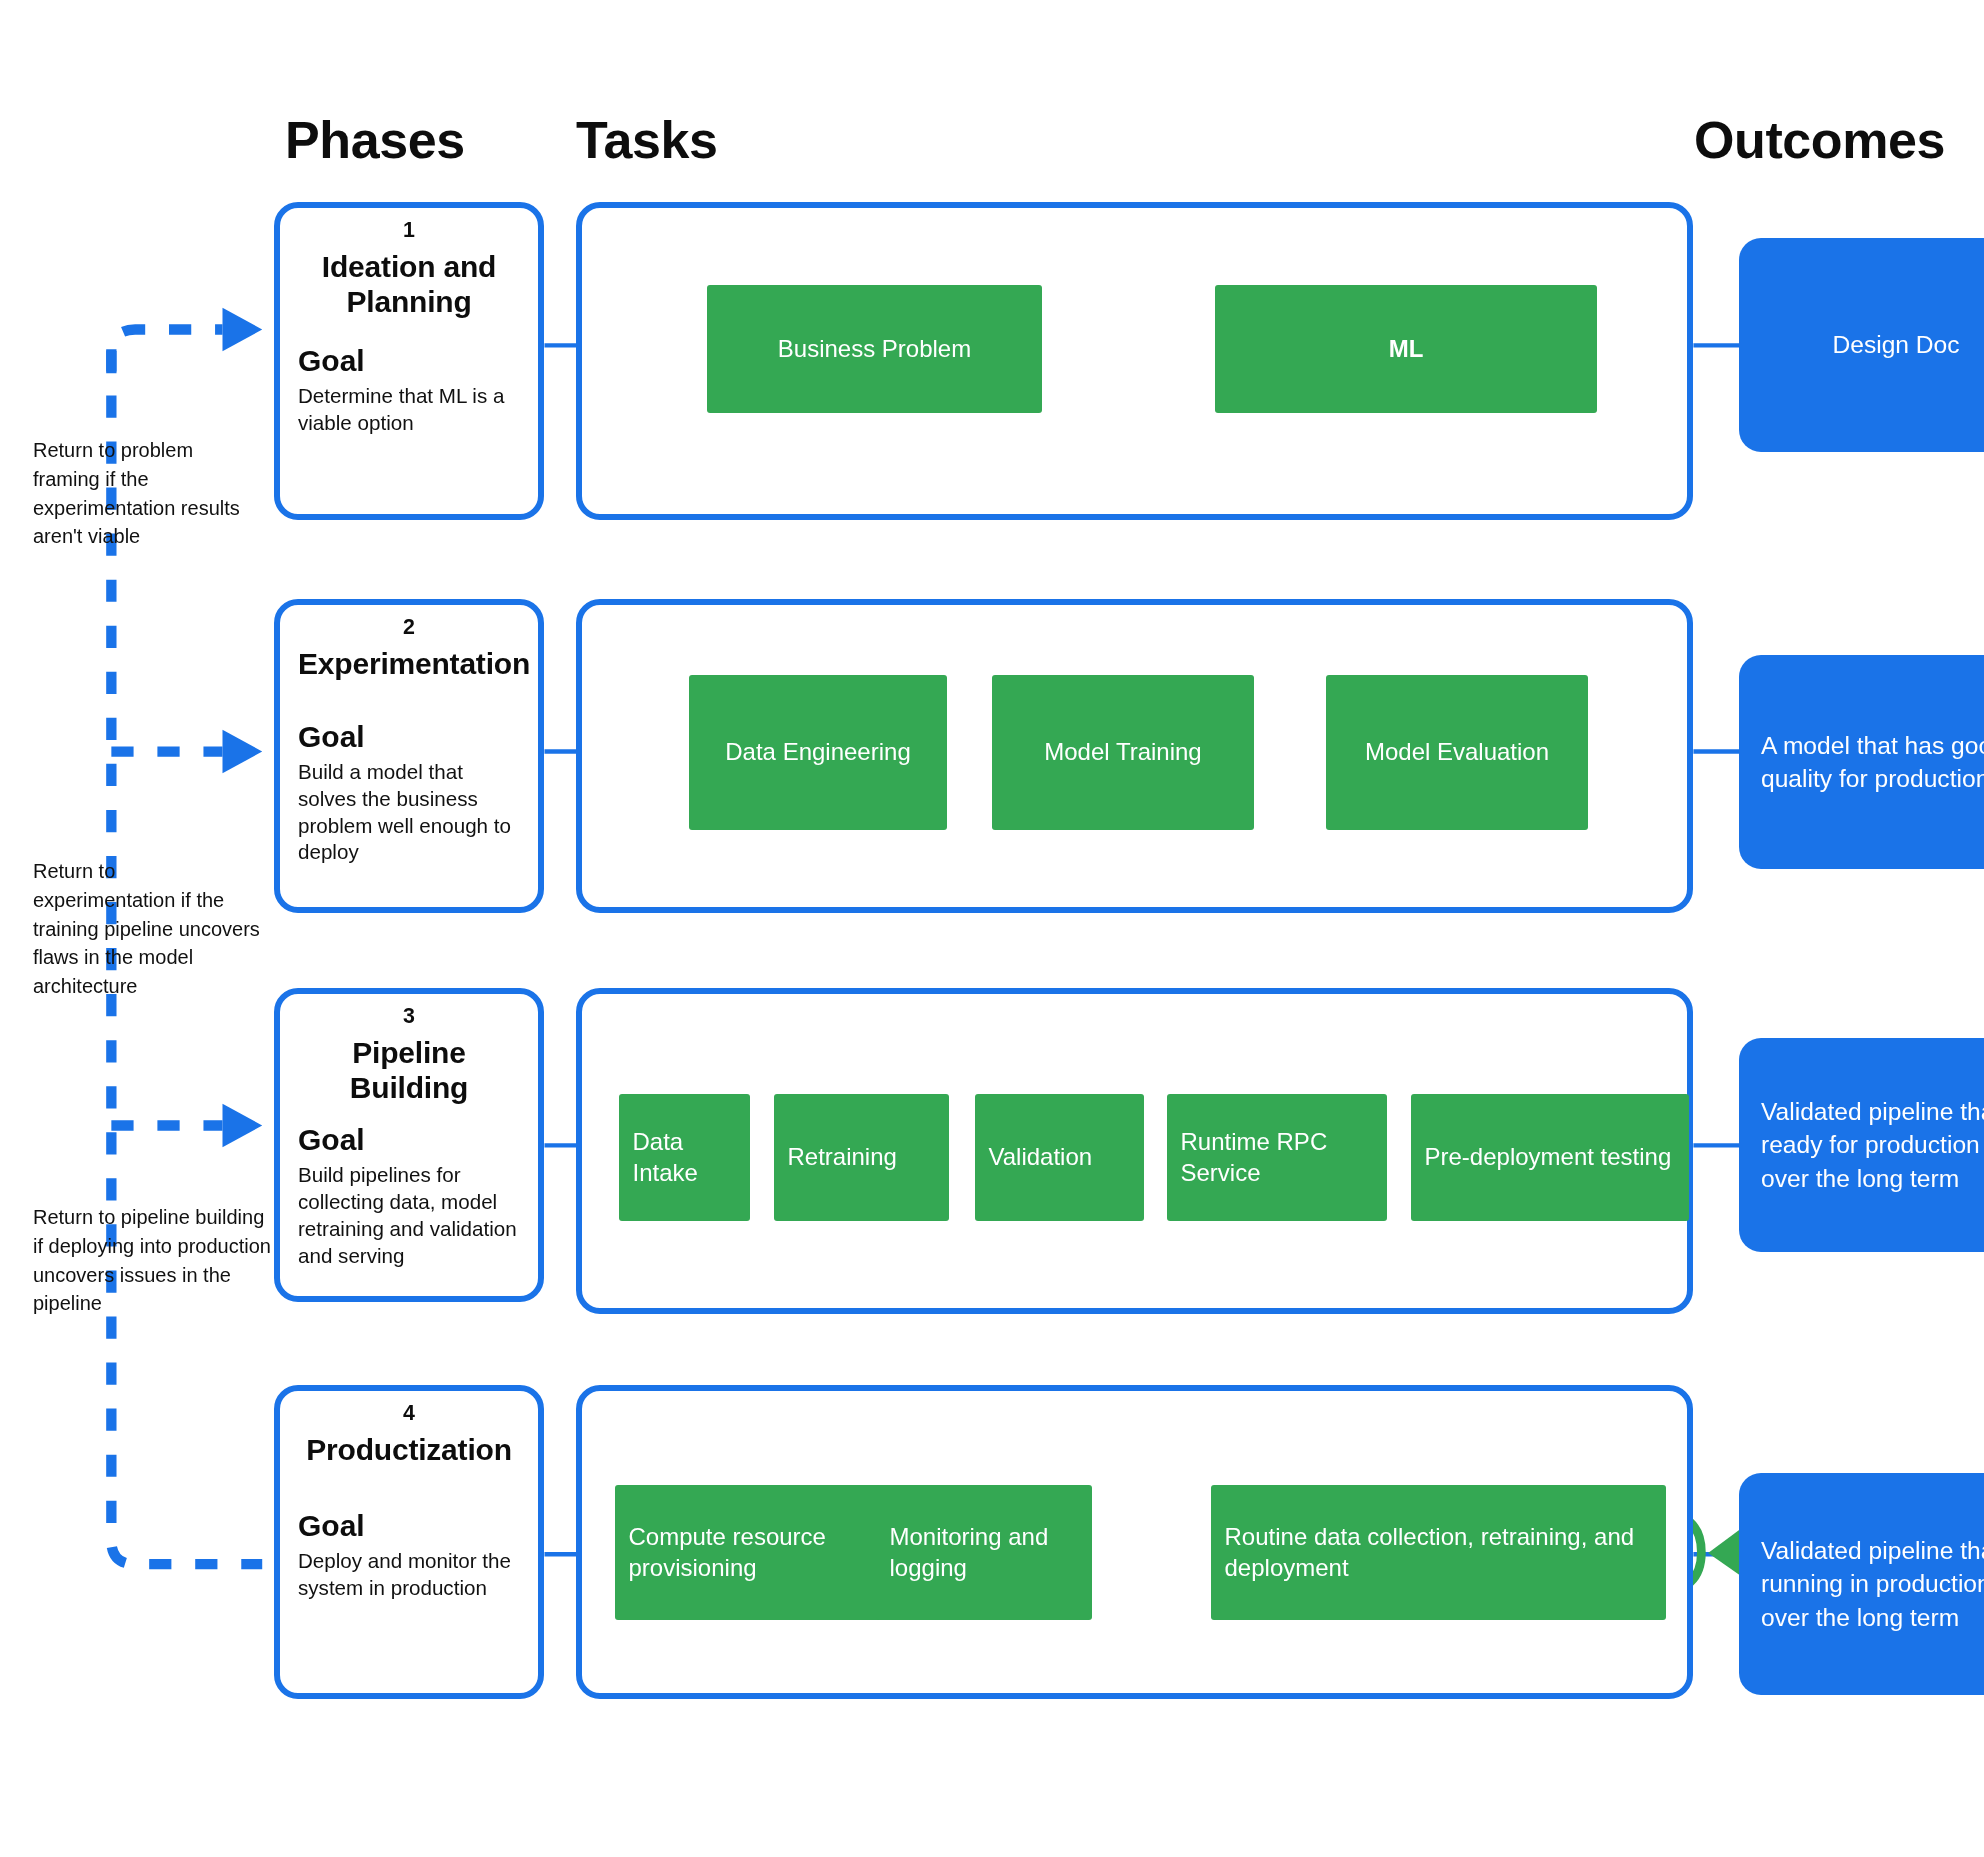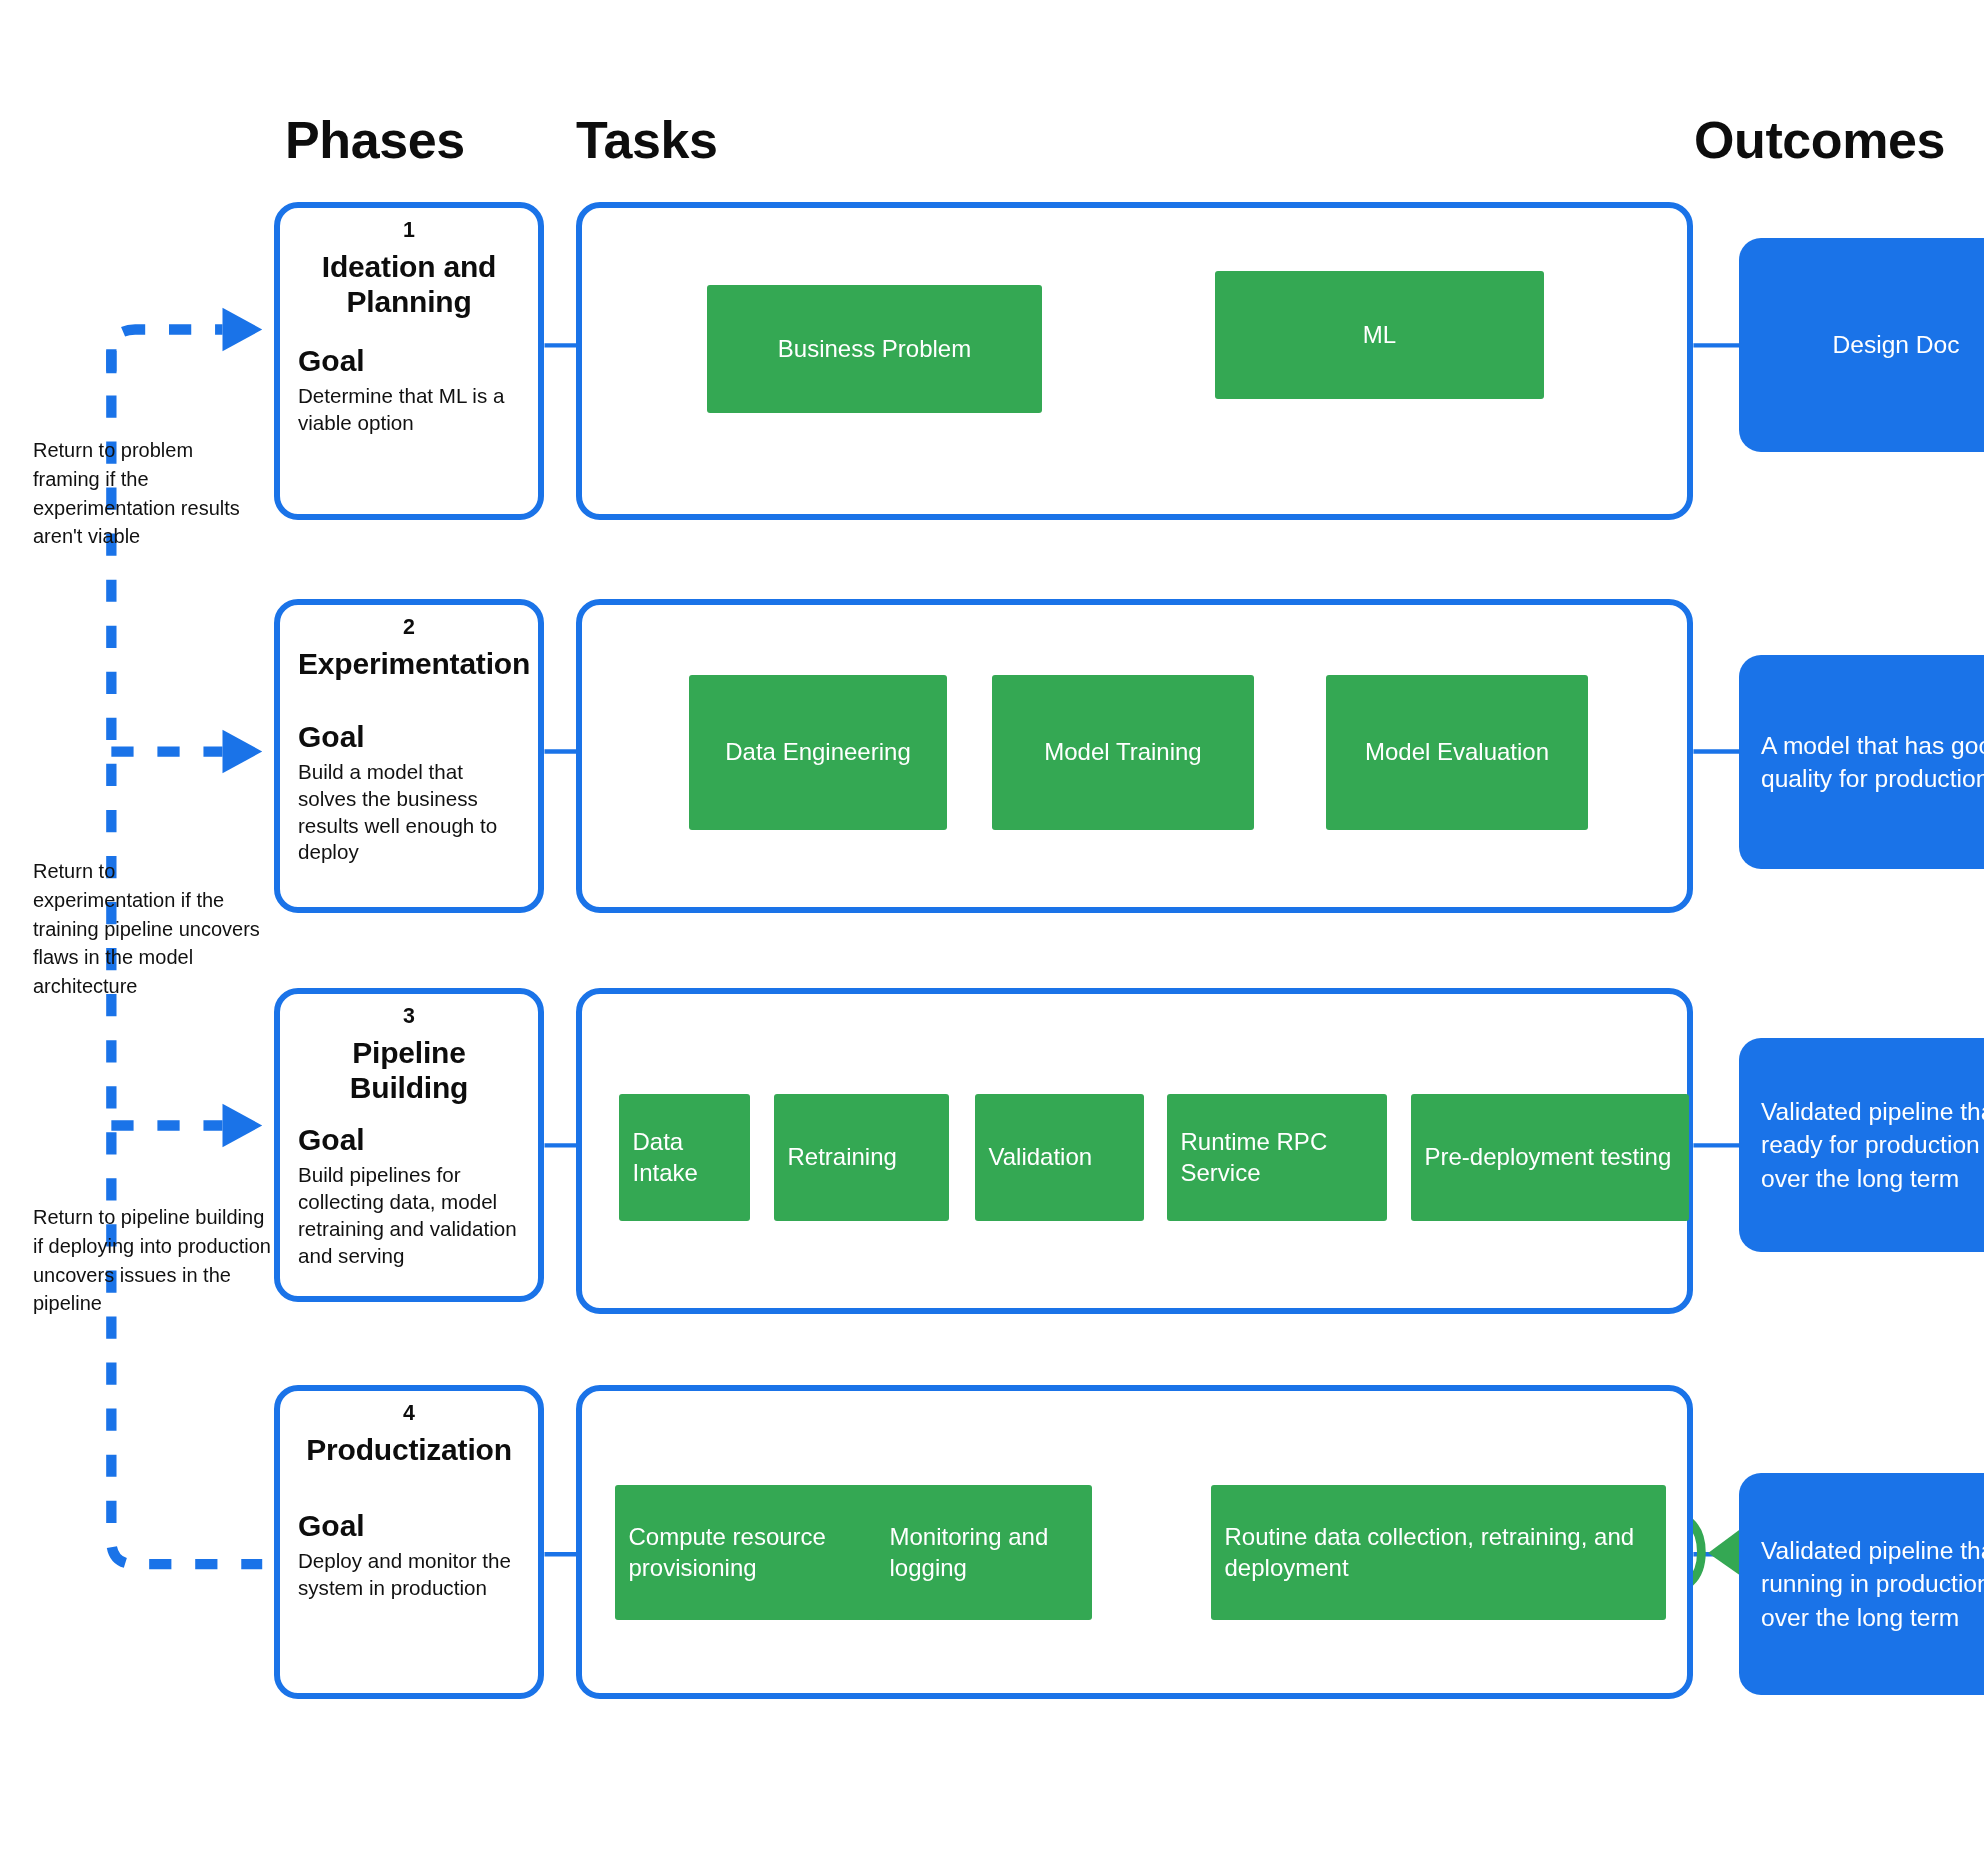--- a/index.html
+++ b/index.html
@@ -194,30 +194,30 @@
     <div class="phase-title">Ideation and Planning</div>
     <div class="goal-block">
       <div class="goal-label">Goal</div>
       <div class="goal-text">Determine that ML is a viable option</div>
     </div>
   </div>
 
   <div class="tasks-panel" style="left:576px;top:202px;width:1117px;height:318px;"></div>
 
   <div class="chip center" style="left:707px;top:285px;width:335px;height:128px;">Business Problem</div>
-  <div class="chip center" style="left:1215px;top:271px;width:329px;height:128px;">ML</div>
+  <div class="chip center" style="left:1215px;top:285px;width:382px;height:128px;font-weight:bold;">ML</div>
 
   <div class="outcome center" style="left:1739px;top:238px;width:314px;height:214px;">Design Doc</div>
 
   <div class="phase-card p2" style="left:274px;top:599px;width:270px;height:314px;">
     <div class="phase-num">2</div>
     <div class="phase-title">Experimentation</div>
     <div class="goal-block">
       <div class="goal-label">Goal</div>
-      <div class="goal-text">Build a model that solves the business results well enough to deploy</div>
+      <div class="goal-text">Build a model that solves the business problem well enough to deploy</div>
     </div>
   </div>
 
   <div class="tasks-panel" style="left:576px;top:599px;width:1117px;height:314px;"></div>
 
   <div class="chip center" style="left:992px;top:675px;width:262px;height:155px;">Model Training</div>
   <div class="chip center" style="left:689px;top:675px;width:258px;height:155px;">Data Engineering</div>
   <div class="chip center" style="left:1326px;top:675px;width:262px;height:155px;">Model Evaluation</div>
 
   <div class="outcome" style="left:1739px;top:655px;width:314px;height:214px;">A model that has good quality for production</div>

